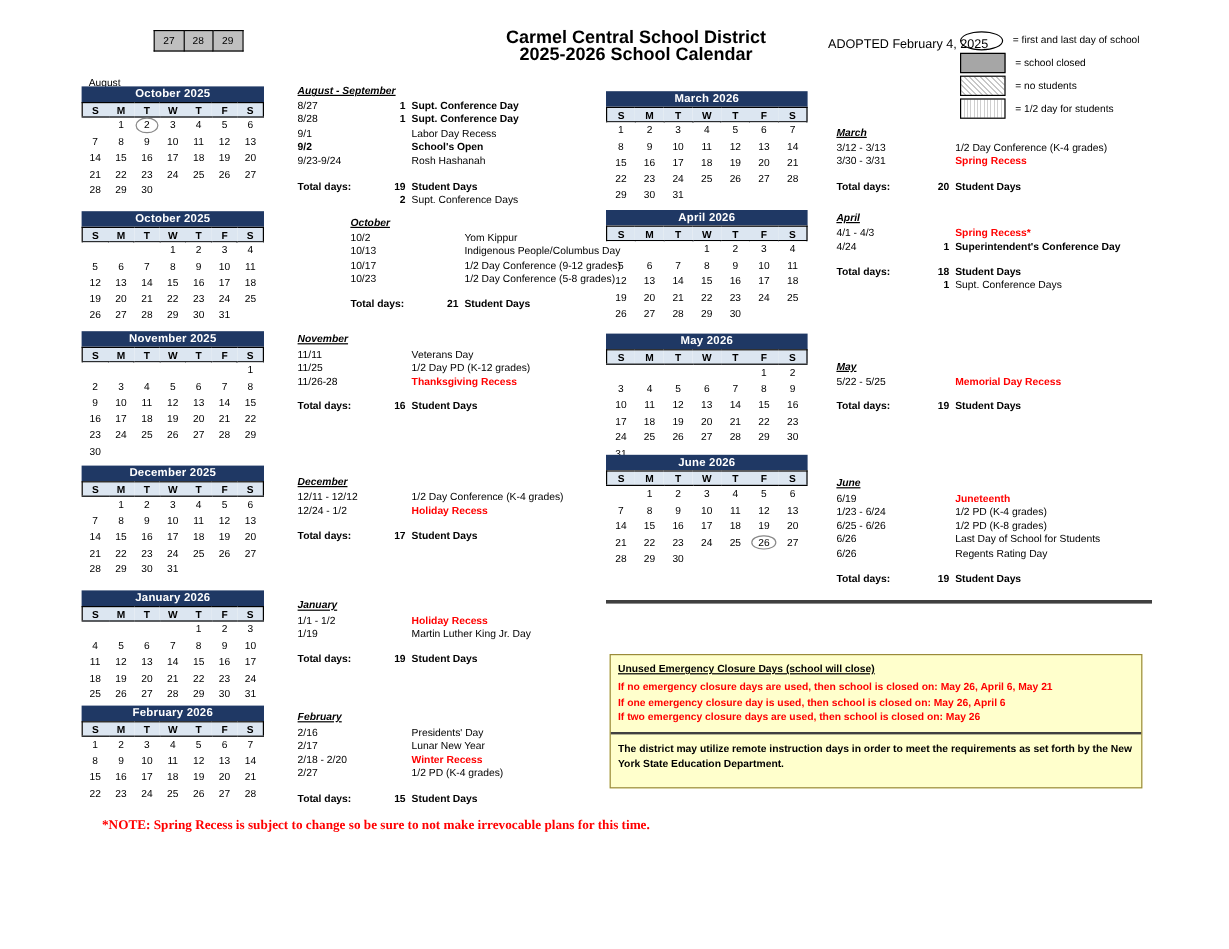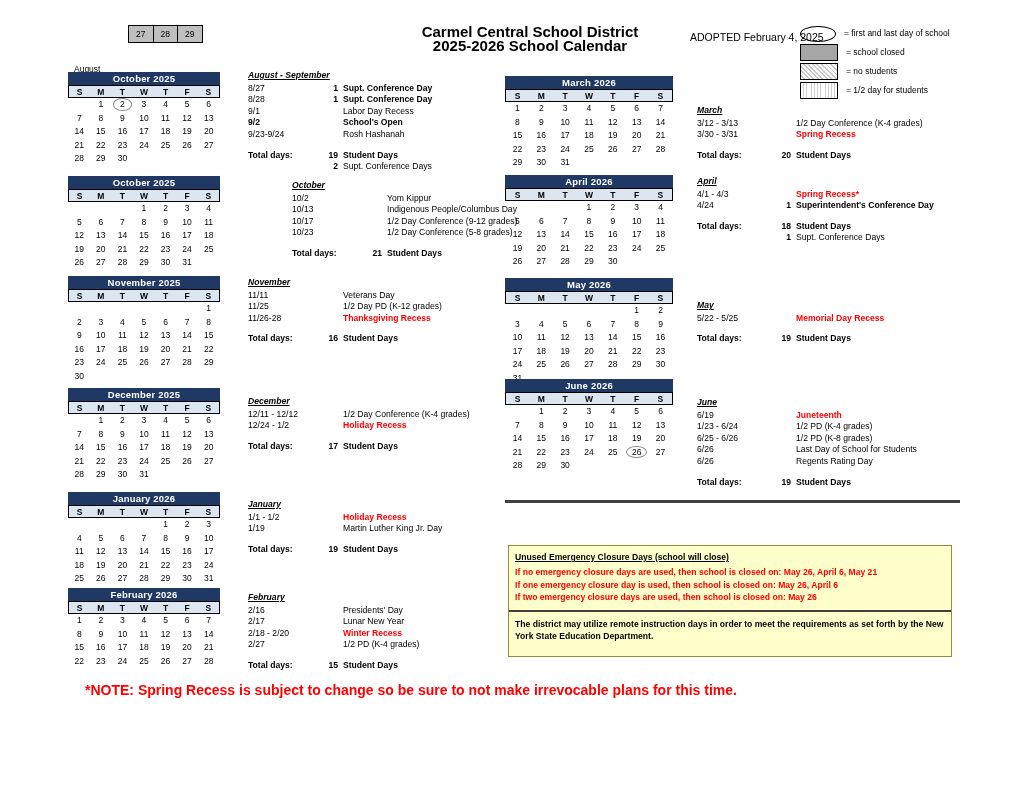--- a/index.html
+++ b/index.html
@@ -86,21 +86,21 @@
   
   .ybox{position:absolute;left:508px;top:545px;width:442px;border:1px solid #9a8b3a;
     background:#ffffcc;font-size:8.6px;line-height:12.4px;}
   .ybox .sec1{padding:5px 6px 6px 6px;border-bottom:2px solid #404040;}
   .ybox .sec2{padding:6px 6px 14px 6px;}
   .ybox .ytitle{font-weight:bold;text-decoration:underline;margin-bottom:3px;}
   .ybox .yred{color:#ff0000;font-weight:bold;}
   .ybox .ybody{font-weight:bold;}
 
   
-  .footnote{position:absolute;left:85px;top:682px;font-size:14px;font-weight:bold;color:#ff0000;}
+  .footnote{position:absolute;left:85px;top:682px;font-size:11px;font-weight:bold;color:#ff0000;font-family:Liberation Serif, serif;}
 </style>
 </head>
 <body>
 
 <div class="page">
 
   <div class="hdr">
     <div>Carmel Central School District</div>
     <div>2025-2026 School Calendar</div>
   </div>

